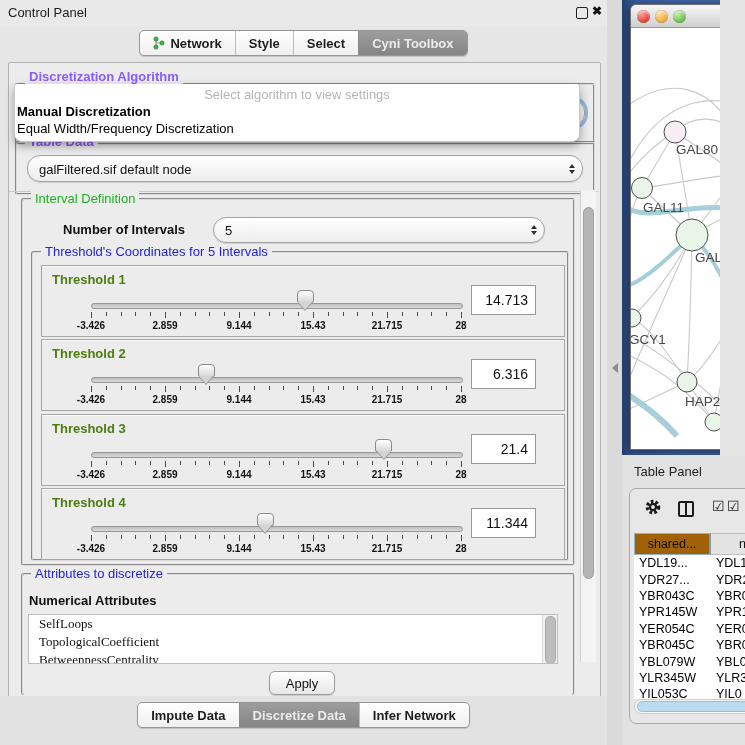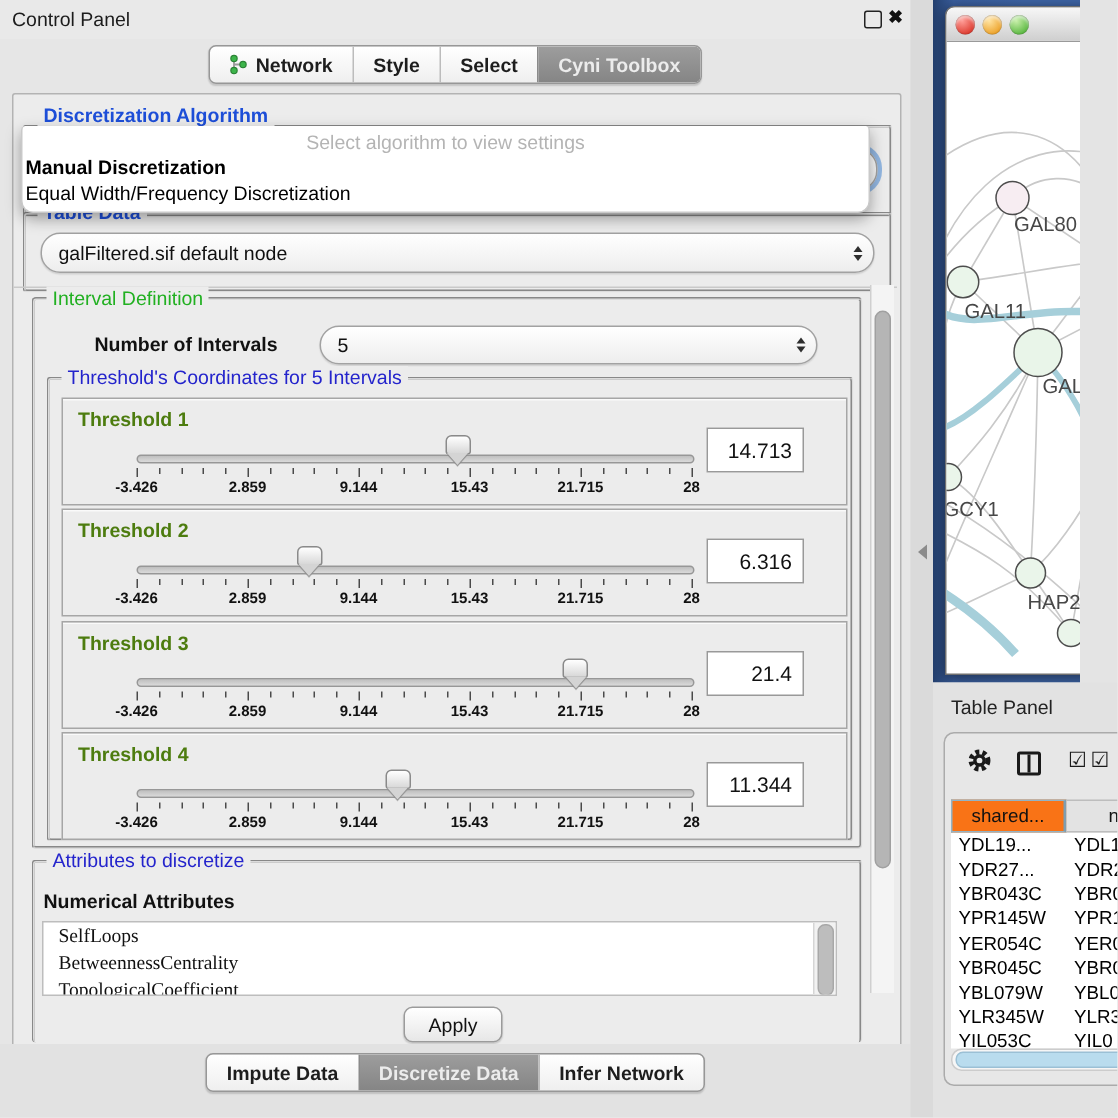--- a/index.html
+++ b/index.html
@@ -18,21 +18,21 @@
        border-left:1px solid #bcbcbc;cursor:default;}
   .seg:first-child{border-left:none;}
   .seg.active{background:linear-gradient(#9d9d9d,#858585);color:#ececec;border-left-color:#8a8a8a;}
   #toptabs{left:0;top:30px;width:607px;text-align:center;}
   #bottombar{left:0;top:696px;width:607px;height:49px;background:#e2e2e2;}
   #bottomtabs{left:0;top:702px;width:607px;text-align:center;}
   
   #content{left:8px;top:62px;width:591px;height:634px;border:1px solid #b3b3b3;border-radius:2px;background:#ececec;}
   .group{position:absolute;border:2px groove #dcdcdc;border-radius:3px;}
   .gtitle{position:absolute;top:-9px;left:8px;background:#ececec;padding:0 4px;font-size:13px;white-space:nowrap;}
-  .gtitle.dark{color:#1d4ed8;font-weight:600;}
+  .gtitle.dark{color:#8b5cf6;font-weight:600;}
   .gtitle.green{color:#21b021;}
   .gtitle.blue{color:#2424cc;}
   
   .combo{position:absolute;border:1px solid #a2a2a2;border-radius:13px;background:linear-gradient(#ffffff,#ededed);
          box-shadow:0 1px 1px rgba(0,0,0,.12);}
   .combo .val{position:absolute;left:11px;top:50%;transform:translateY(-50%);font-size:13px;color:#101010;white-space:nowrap;}
   .stepper{position:absolute;right:7px;top:50%;transform:translateY(-50%);display:flex;flex-direction:column;gap:2px;}
   .tri-up{width:0;height:0;border-left:3.5px solid transparent;border-right:3.5px solid transparent;border-bottom:4.5px solid #2e2e2e;}
   .tri-dn{width:0;height:0;border-left:3.5px solid transparent;border-right:3.5px solid transparent;border-top:4.5px solid #2e2e2e;}
   .combo.focused{box-shadow:0 0 0 3px rgba(108,160,220,.70);}
@@ -88,21 +88,21 @@
   #tp-region{left:622px;top:455px;width:123px;height:290px;background:#e2e2e2;overflow:hidden;}
   #tp-title{position:absolute;left:12px;top:9px;font-size:13px;color:#222;}
   #tp-win{position:absolute;left:7px;top:33px;width:130px;height:234px;background:#e7e7e7;border:1px solid #ababab;border-radius:7px 0 0 7px;}
   #tp-toolbar{position:absolute;left:0;top:0;width:100%;height:40px;}
   #split-ic{position:absolute;left:48px;top:12px;width:12px;height:12px;border:2px solid #1a1a1a;border-radius:2px;}
   #split-ic::after{content:'';position:absolute;left:4.5px;top:0;width:2px;height:12px;background:#1a1a1a;}
   .chk{position:absolute;top:9px;font-size:14px;color:#1a1a1a;}
   #tp-table{position:absolute;left:4px;top:44px;width:140px;}
   .th-row{display:flex;height:22px;}
   .th-cell{box-sizing:border-box;font-size:12.5px;color:#111;display:flex;align-items:center;}
-  #th-shared{width:88px;background:#f97316;border:1px solid #93b3c4;border-right:2px solid #7f9dae;justify-content:center;}
+  #th-shared{width:88px;background:#a16207;border:1px solid #93b3c4;border-right:2px solid #7f9dae;justify-content:center;}
   #th-name{width:68px;background:#e3e3e3;border:1px solid #bdbdbd;border-left:none;padding-left:28px;}
   #tp-rows{height:144px;overflow:hidden;background:#fff;}
   .t-row{display:flex;height:16.4px;align-items:center;}
   .t-cell{font-size:12.5px;color:#000;white-space:nowrap;}
   .t-c1{width:74px;padding-left:5px;box-sizing:border-box;}
   .t-c2{padding-left:8px;}
   #hscroll{position:absolute;left:4px;top:210px;width:132px;height:13px;background:#f6f6f6;border:1px solid #cccccc;border-radius:7px;}
   #hscroll .thumb{position:absolute;left:2px;top:1px;width:118px;height:9px;background:#b9dcee;border:1px solid #9bc0d5;border-radius:5px;}
   
   .lbl{position:absolute;font-size:13px;color:#111;white-space:nowrap;}
@@ -356,22 +356,22 @@
     </div>
 
     <div class="group" style="left:12px;top:510px;width:550px;height:120px;border-bottom:none;">
       <span class="gtitle blue">Attributes to discretize</span>
       <div class="lbl b" style="left:6px;top:18px;">Numerical Attributes</div>
     </div>
   </div>
 
   <div class="abs" id="attr-list">
     <div class="attr-item">SelfLoops</div>
+    <div class="attr-item">TopologicalCoefficient</div>
     <div class="attr-item">BetweennessCentrality</div>
-    <div class="attr-item">TopologicalCoefficient</div>
     <div id="attr-scroll">
         <div class="thumb"></div>
       </div>
   </div>
 
   <div class="abs" id="panel-scroll">
     <div class="thumb"></div>
   </div>
 
   <div class="abs" id="apply-btn">Apply</div>

